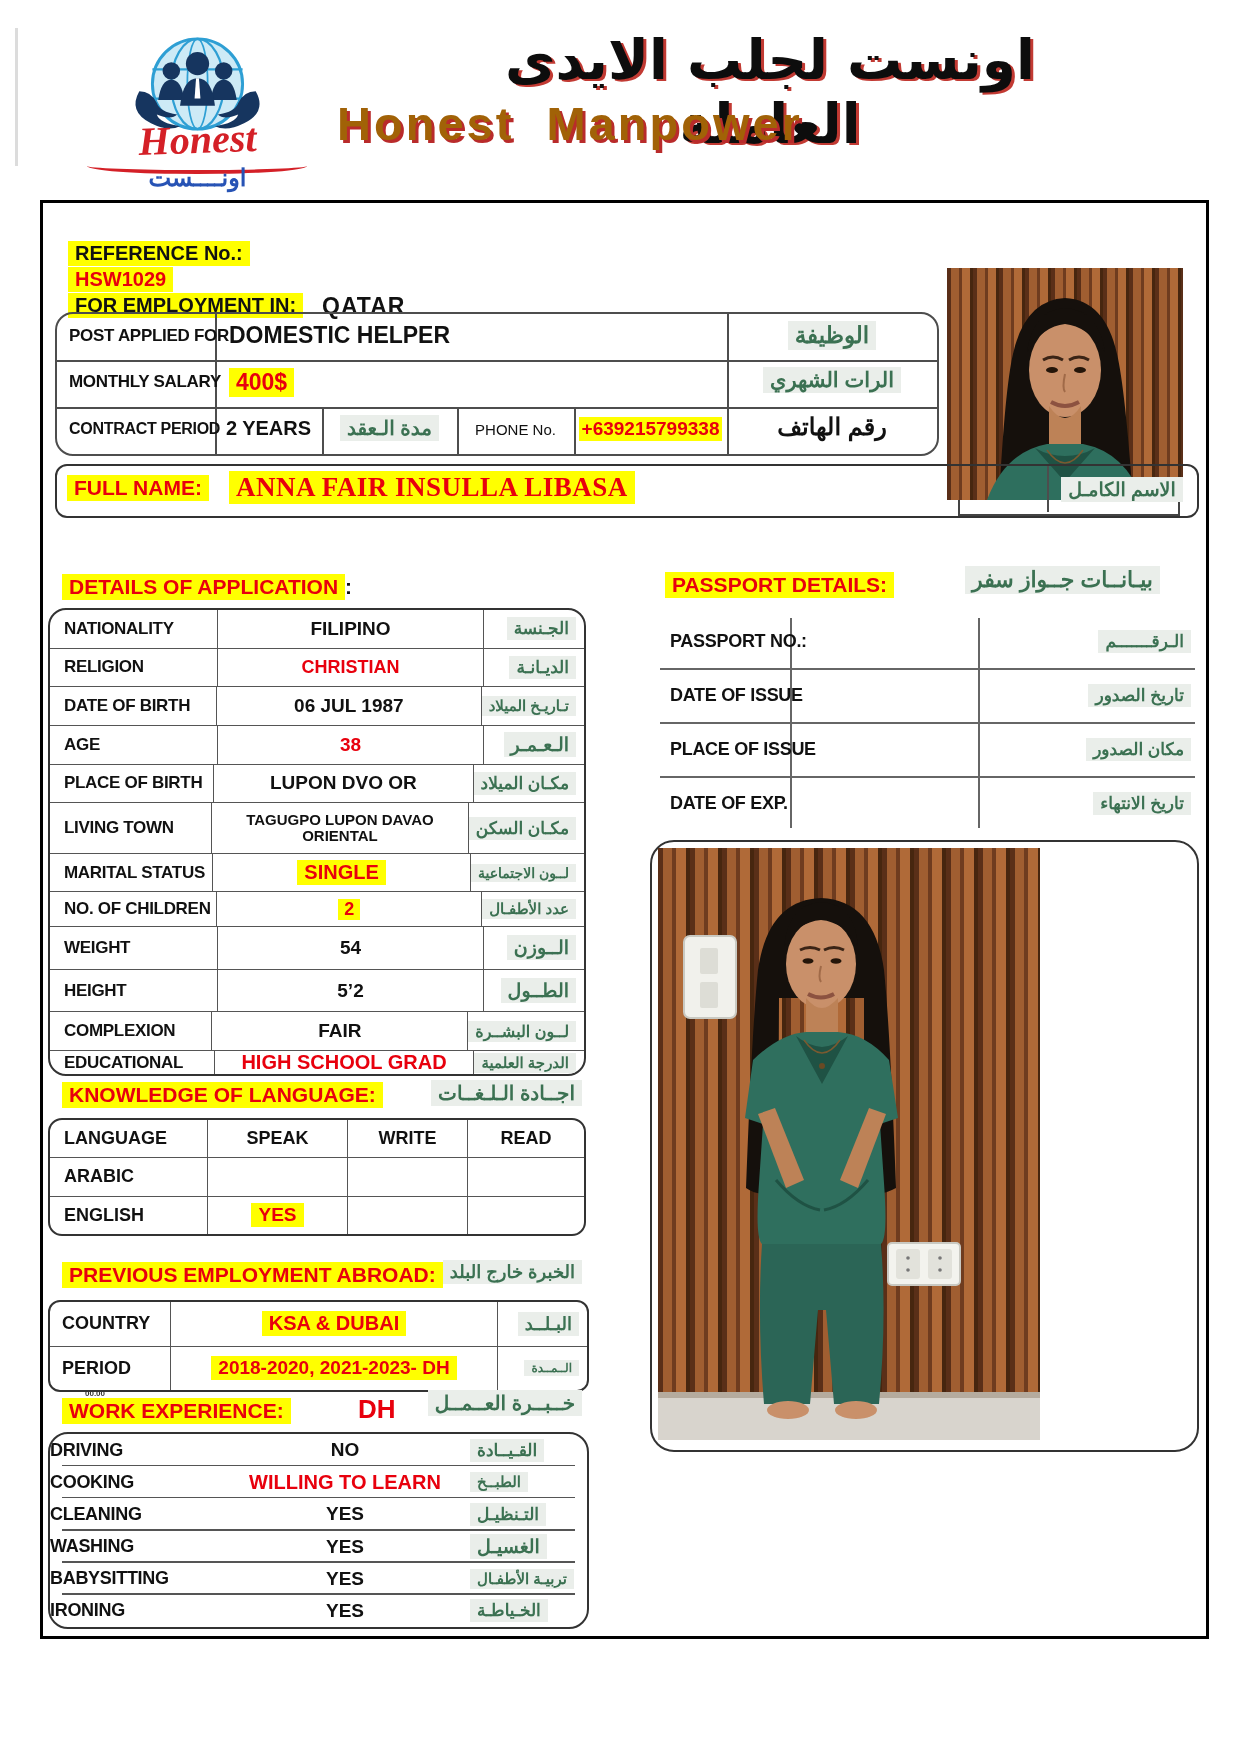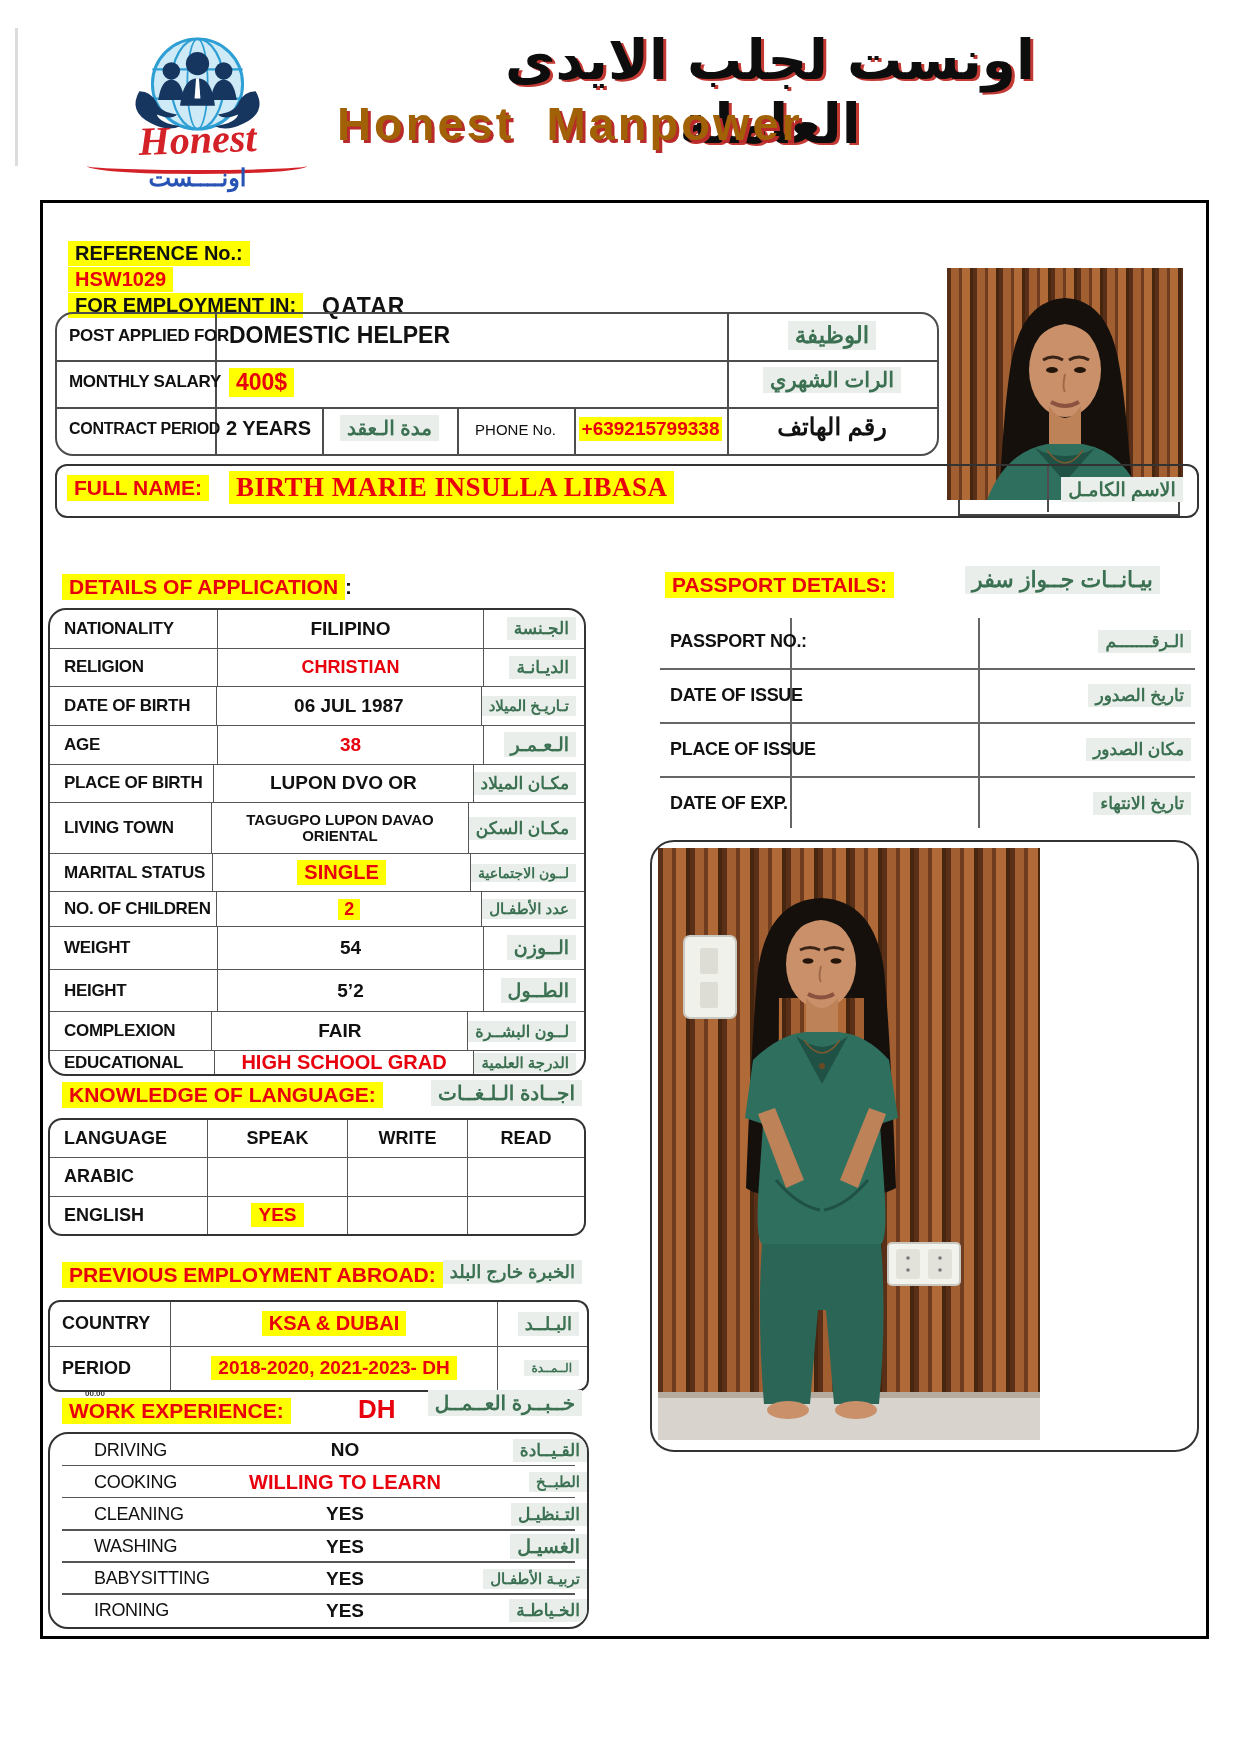--- a/index.html
+++ b/index.html
@@ -70,23 +70,23 @@
   .pc2{flex:1;text-align:center;font-size:19px;font-weight:bold;border-left:1.5px solid #555;
        align-self:stretch;display:flex;align-items:center;justify-content:center;}
   .pc3{width:90px;text-align:right;padding-right:8px;font-size:17px;border-left:1.5px solid #555;
        align-self:stretch;display:flex;align-items:center;justify-content:flex-end;box-sizing:border-box;}
   .note00{left:85px;top:1389px;font-size:8px;font-weight:bold;color:#333;}
   
   .wtable{left:48px;top:1432px;width:537px;height:193px;border:2px solid #333;border-radius:20px;
           display:flex;flex-direction:column;overflow:hidden;}
   .wrow{display:flex;align-items:center;flex:1;position:relative;}
   .wsep{position:absolute;left:12px;right:12px;bottom:0;height:1.5px;background:#555;}
-  .wc1{width:170px;padding-left:44px;font-size:18px;font-weight:normal;box-sizing:border-box;letter-spacing:-0.3px;}
+  .wc1{width:170px;font-size:18px;font-weight:bold;box-sizing:border-box;letter-spacing:-0.3px;}
   .wc2{width:250px;text-align:center;font-size:19px;font-weight:bold;}
-  .wc3{flex:1;text-align:right;padding-right:0;font-size:17px;}
+  .wc3{flex:1;text-align:left;padding-right:0;font-size:17px;}
   
   .pptable{left:660px;top:614px;width:535px;height:216px;}
   .pprow{position:absolute;left:0;width:535px;height:54px;display:flex;align-items:center;}
   .pplabel{padding-left:10px;font-size:18px;font-weight:bold;letter-spacing:-0.3px;}
   .ppar{position:absolute;right:4px;font-size:17px;}
   
   .photo-small-frame{left:958px;top:270px;width:218px;height:242px;border:2px solid #444;}
   .photo-small{left:947px;top:268px;width:236px;height:232px;}
   .photo-big-box{left:650px;top:840px;width:545px;height:608px;border:2px solid #333;border-radius:24px;background:#fff;}
   .photo-big{left:658px;top:848px;width:382px;height:592px;}
@@ -181,21 +181,21 @@
       <path d="M102 138 L102 176 L134 176 L134 138 Q126 150 118 150 Q110 150 102 138 Z" fill="#bd8257"></path>
       <path d="M40 232 Q58 184 100 176 L136 176 Q178 184 196 232 Z" fill="#2e6f5e"></path>
       <path d="M88 180 L118 214 L148 180 Q134 188 118 188 Q102 188 88 180 Z" fill="#1f5244"></path>
       <path d="M100 182 Q118 208 136 182" stroke="#7a5a30" stroke-width="1.5" fill="none"></path>
     </svg>
   </div>
 
   <div class="abs fullname">
     <div class="vline" style="left:990px;top:0;height:46px;"></div>
     <div class="abs" style="left:10px;top:9px;"><span class="chip y b red" style="font-size:21px;">FULL NAME:</span></div>
-    <div class="abs" style="left:172px;top:5px;"><span class="chip y red fn-value">BIRTH MARIE INSULLA LIBASA</span></div>
+    <div class="abs" style="left:172px;top:5px;"><span class="chip y red fn-value">ANNA FAIR INSULLA LIBASA</span></div>
     <div class="abs" style="left:995px;top:11px;width:140px;text-align:center;"><span class="ar chip" dir="rtl" style="font-size:19px;">الاسم الكامـل</span></div>
   </div>
 
   <div class="abs" style="left:62px;top:574px;">
     <span class="chip y sect red">DETAILS OF APPLICATION</span><span class="sect">:</span>
   </div>
 
   <div class="abs dtable">
     <div class="drow" style="height:38px;">
       <div class="dlabel">NATIONALITY</div>

